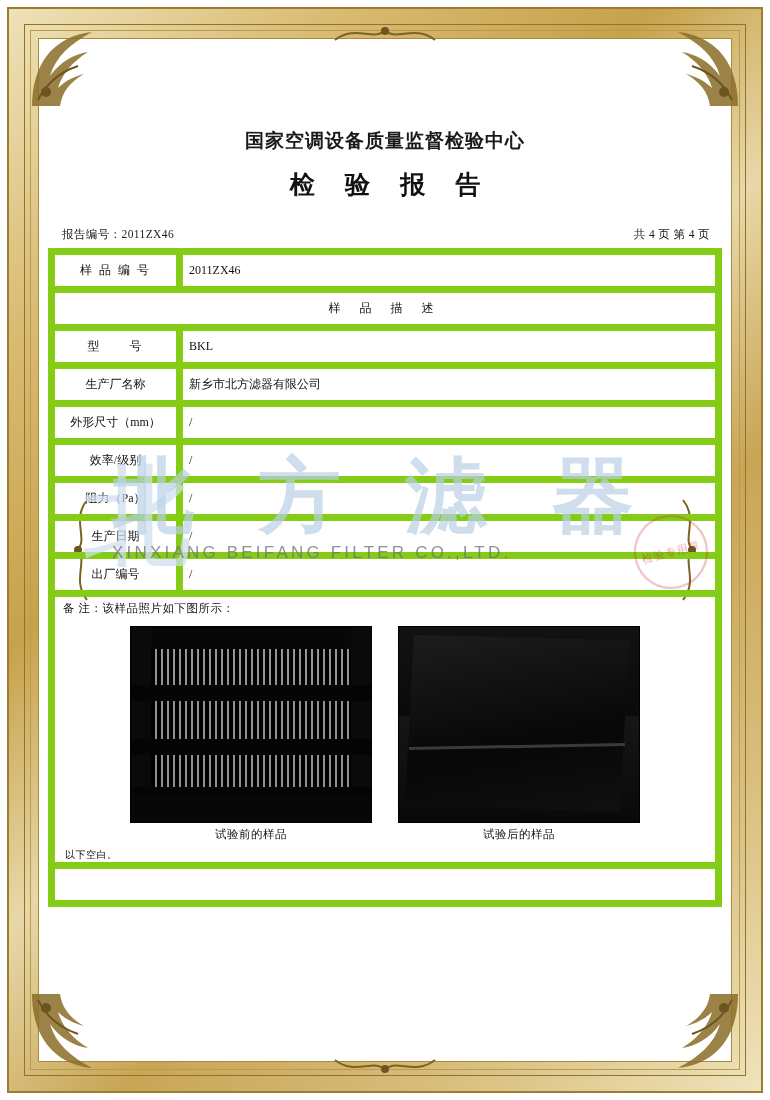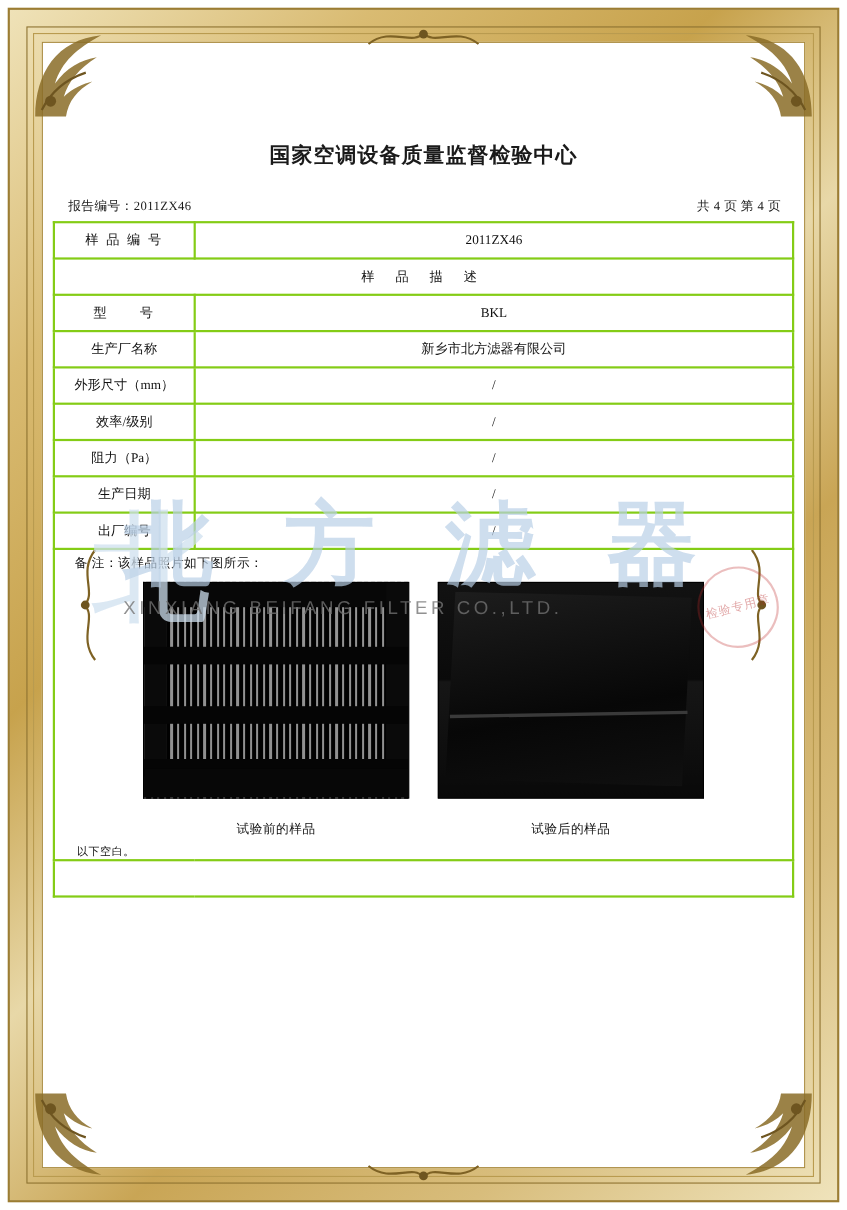--- a/index.html
+++ b/index.html
@@ -114,38 +114,37 @@
   .meta-right { letter-spacing: 0.4px; }
 
   
   table.report {
     width: 100%;
     border-collapse: collapse;
     margin-top: 6px;
     table-layout: fixed;
   }
   table.report td {
-    border: 2px solid #84cc16;
+    border: 7px solid #84cc16;
     height: 31px;
     font-size: 12px;
     color: #111;
-    padding: 0 16px;
+    padding: 0 6px;
     vertical-align: middle;
   }
   td.label {
     width: 128px;
     text-align: center;
     letter-spacing: 2px;
     font-size: 12px;
   }
   td.label.tight { letter-spacing: 0px; }
   td.value {
     padding-left: 16px;
     font-size: 11.5px;
-    text-align: center;
   }
   td.section {
     text-align: center;
     letter-spacing: 8px;
     font-size: 13px;
     height: 28px;
   }
   sup.u { font-size: 8px; vertical-align: super; }
 
   
@@ -219,21 +218,21 @@
   .photo.p2 .seam {
     position: absolute;
     left: 10px; right: 14px;
     height: 3px;
     background: #3a3a3a;
     top: 118px;
     transform: rotate(-1deg);
   }
   .photo-caption {
     font-size: 11.5px;
-    margin-top: 20px;
+    margin-top: 4px;
     color: #111;
     letter-spacing: 0.5px;
   }
   .blank-note {
     font-size: 10px;
     padding: 6px 0 0 4px;
     color: #111;
     letter-spacing: 0.5px;
   }
   td.tail { height: 88px; }
@@ -365,20 +364,21 @@
   <div class="edge edge-right">
     <svg width="120" height="22" viewBox="0 0 120 22">
       <path d="M10 18 C30 2 50 20 60 8 C70 20 90 2 110 18" stroke="#7e6224" stroke-width="2" fill="none"></path>
       <circle cx="60" cy="9" r="4" fill="#6e5520"></circle>
     </svg>
   </div>
 
   <div class="content">
 
     <div class="title-center">国家空调设备质量监督检验中心</div>
+    <div class="title-main">检 验 报 告</div>
 
     <div class="meta-row">
       <div class="meta-left">报告编号：2011ZX46</div>
       <div class="meta-right">共 4 页  第 4 页</div>
     </div>
 
     <table class="report">
       <colgroup>
           <col style="width:128px">
           <col>

